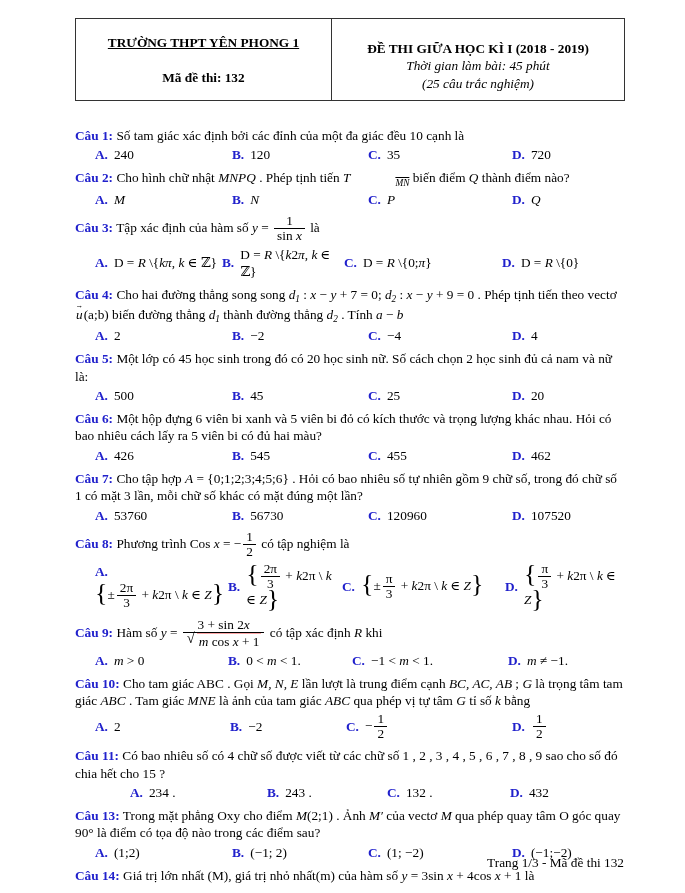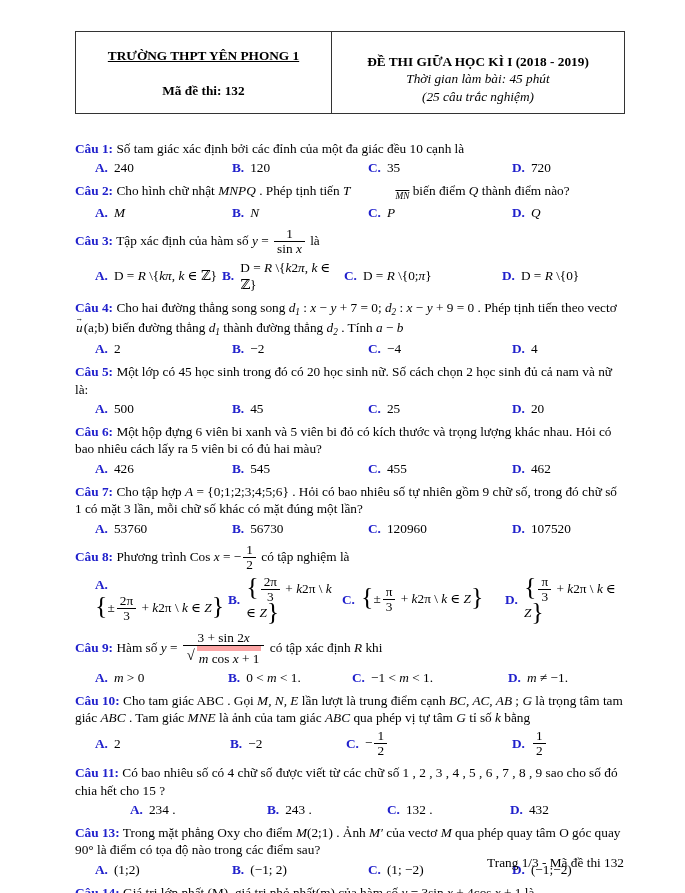--- a/index.html
+++ b/index.html
@@ -1,19 +1,19 @@
 <!DOCTYPE html>
 <html style="--blue: #2121cc;"><head>
 <meta charset="utf-8">
 <style>
   html,body { margin:0; padding:0; background:#fff; }
   .page {
     position:relative; width:685px; height:893px; box-sizing:border-box;
     background:#fff; overflow:hidden;
-    padding:31px 60px 0 75px;
+    padding:18px 60px 0 75px;
     font-family:"Liberation Serif","DejaVu Serif",serif;
     font-size:13.3px; line-height:1.3; color:#000;
   }
   
   .header { display:flex; border:1.5px solid #333; box-sizing:border-box; text-align:center; }
   .h-left { width:256px; border-right:1.5px solid #333; box-sizing:border-box; padding:15px 8px 12px; }
   .school { font-weight:bold; text-decoration:underline; }
   .code   { font-weight:bold; margin-top:18px; }
   .h-right{ flex:1; padding:4px 6px 8px;margin-top:17px; }
   .etitle, .esubject { font-weight:bold; }
@@ -24,21 +24,21 @@
   .qlab { color:var(--blue,#2121cc); font-weight:bold;text-align:right; }
   .mi   { font-style:italic; }
   .msub { font-style:italic; font-size:0.7em; vertical-align:-0.35em; }
   .msubo{ font-style:italic; font-size:0.7em; vertical-align:-0.35em; text-decoration:overline;margin-left:45px; }
   .vec  { font-style:italic; position:relative; display:inline-block; padding:0 1px; }
   .vec::before { content:"\2192"; position:absolute; top:-0.66em; left:0; right:0;
                  font-size:0.58em; text-align:center; font-style:normal; }
   .frac { display:inline-block; vertical-align:middle; text-align:center; margin:0 2px; line-height:1.08; }
   .fnum { display:block; padding:0 3px; border-bottom:1px solid #000; }
   .fden { display:block; padding:0 3px; }
-  .sqrt { display:inline-block; border-top:5px solid #fca5a5; padding:1px 2px 0 2px; margin-left:11px; position:relative; }
+  .sqrt { display:inline-block; border-top:1px solid #fca5a5; padding:1px 2px 0 2px; margin-left:11px; position:relative; }
   .sqrt::before { content:"\221A"; position:absolute; left:-10px; top:-3px; font-size:1.1em; }
   .brc  { font-size:1.95em; line-height:0.8; display:inline-block; vertical-align:middle;
           transform:translateY(-2px); font-weight:400; }
   .opts { display:flex; margin-top:2px; align-items:center; }
   .opt  { display:flex; align-items:center; box-sizing:border-box; flex:0 0 auto; }
   .opt:last-child { flex:0 1 auto; }
   .olet { color:var(--blue,#2121cc); font-weight:bold; margin-right:6px; }
   .optA-stack { flex-direction:column; align-items:flex-start; justify-content:flex-start; }
   .optA-stack .olet { margin-bottom:0; }
   

